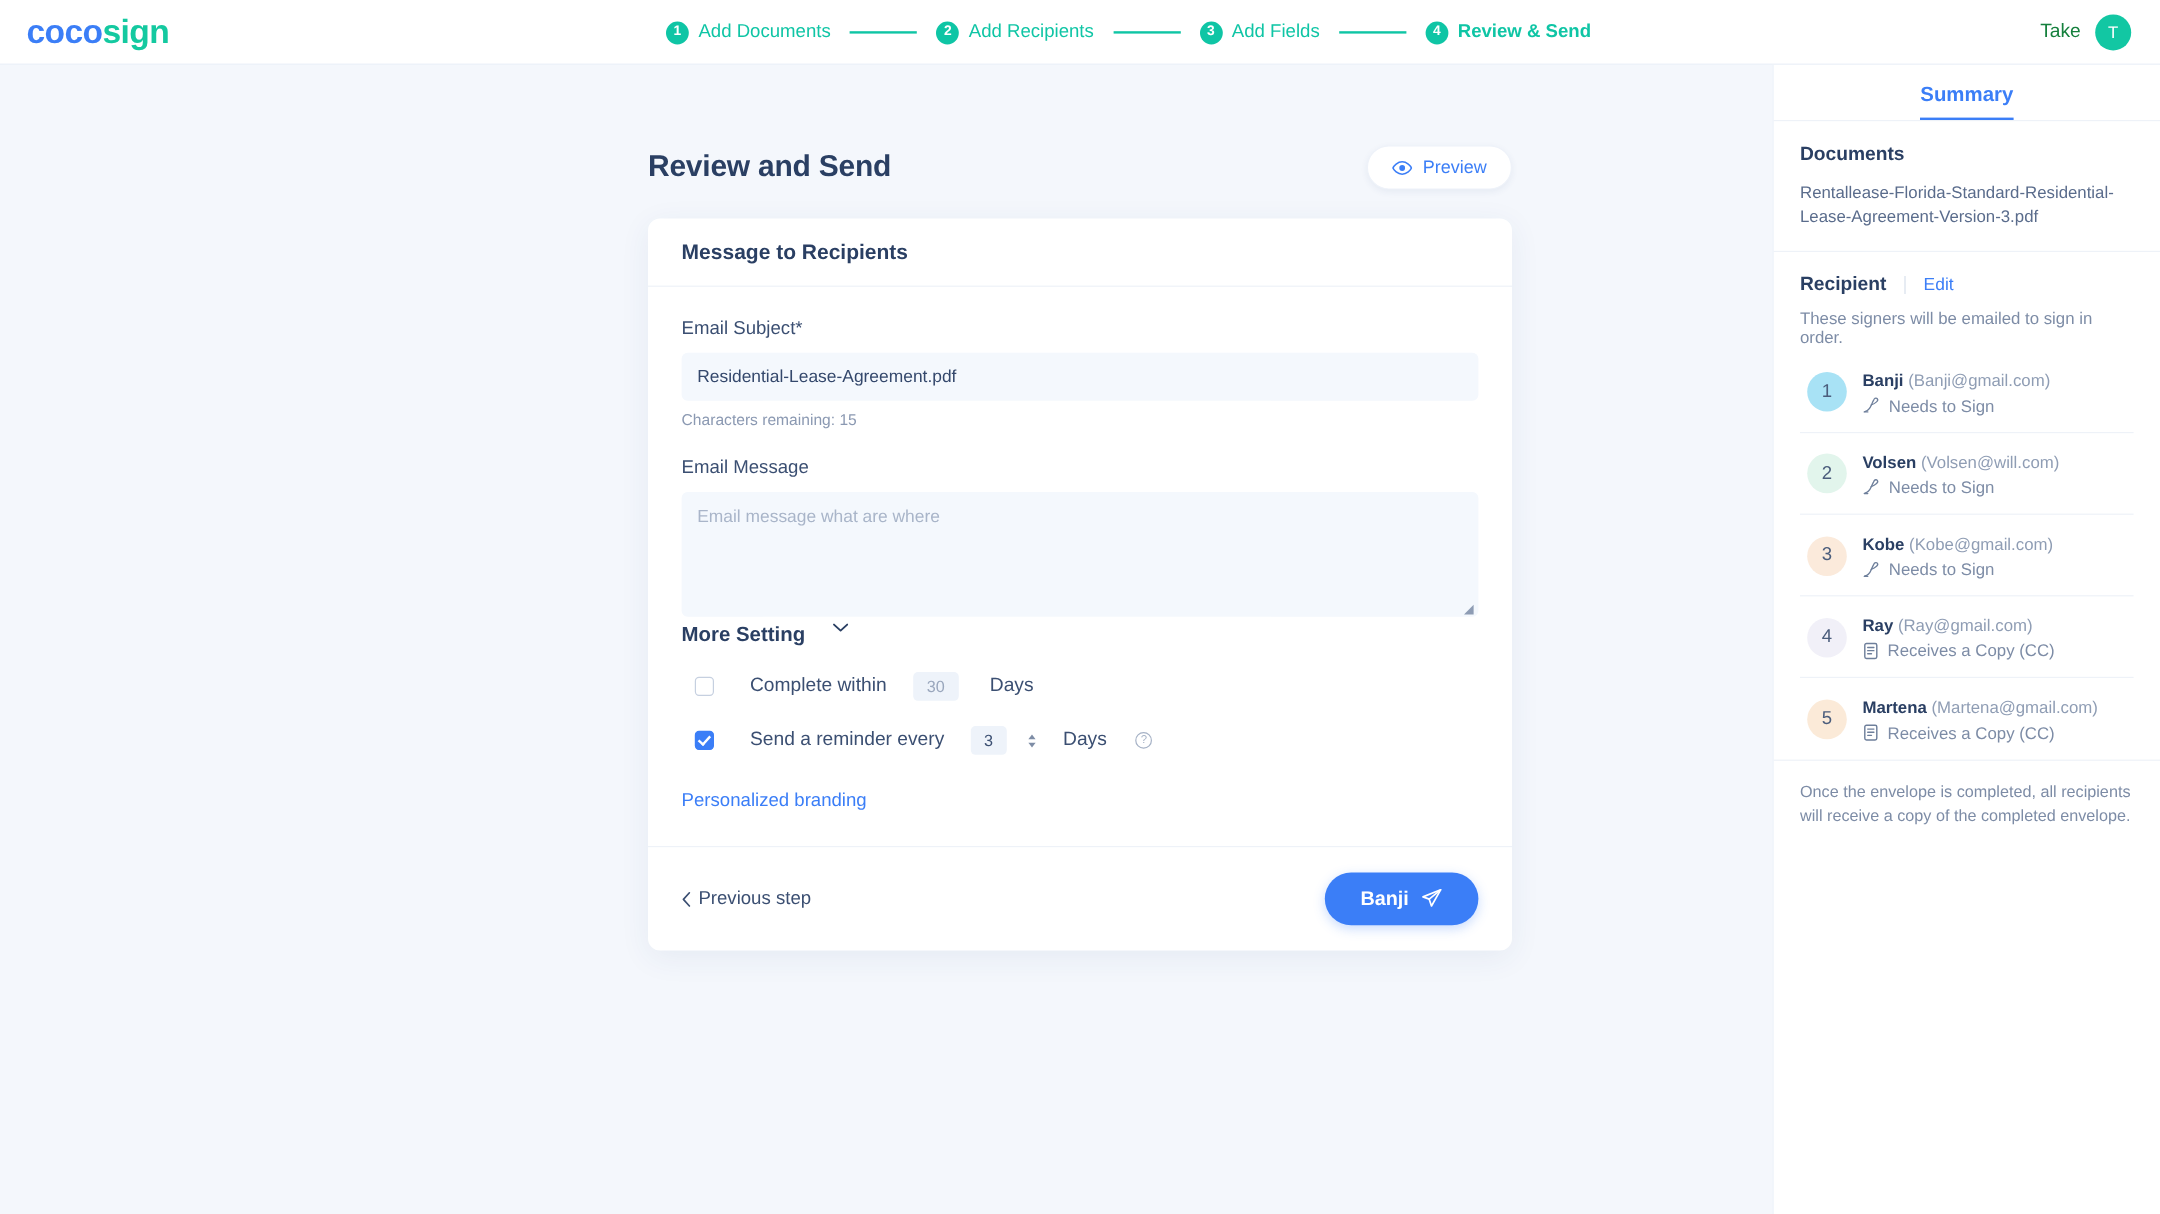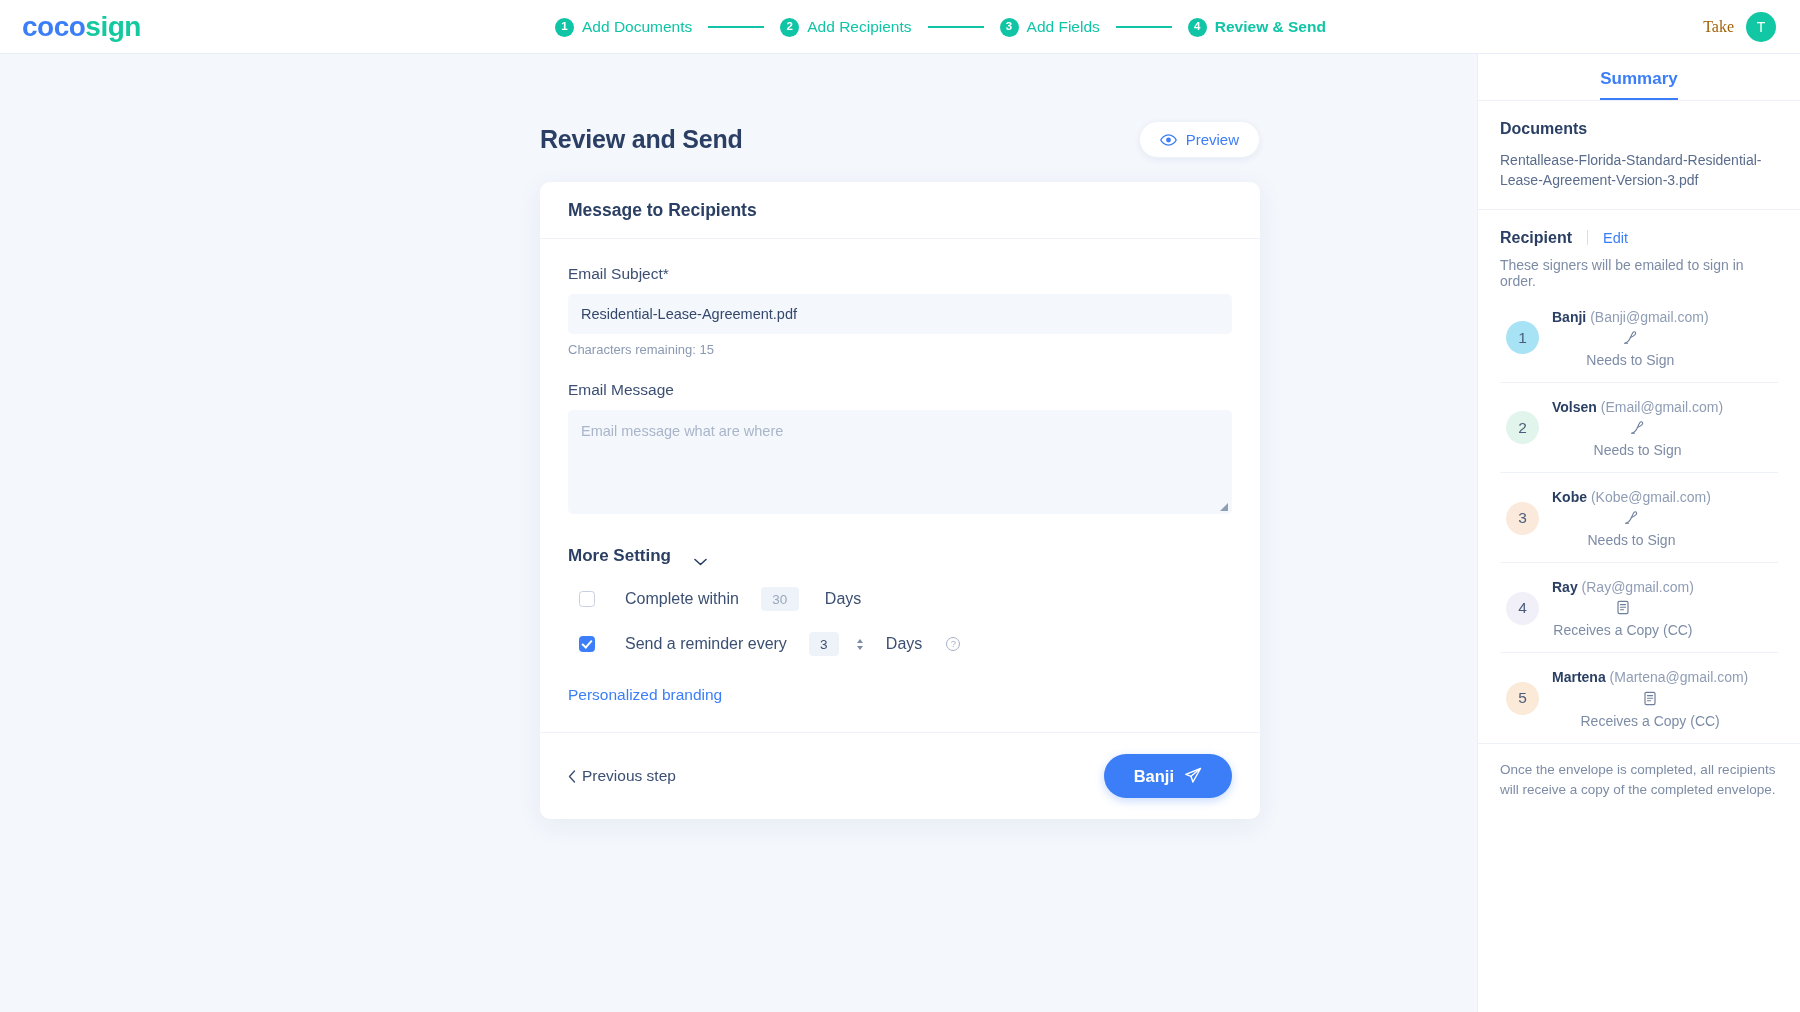--- a/index.html
+++ b/index.html
@@ -48,21 +48,21 @@
     width: 56px; height: 2px; background: #0fc5a5;
     margin: 0 16px;
   }
 
   
   .account {
     position: absolute; right: 24px; top: 50%;
     transform: translateY(-50%);
     display: flex; align-items: center; gap: 12px;
   }
-  .account-name { font-size: 16px; color: #a16207; font-family: Liberation Serif, serif; }
+  .account-name { font-size: 16px; color: #15803d; }
   .avatar {
     width: 30px; height: 30px; border-radius: 50%;
     background: #12c7a3; color: #fff;
     font-size: 14px; font-weight: 500;
     display: flex; align-items: center; justify-content: center;
   }
 
   
   .main {
     position: absolute; top: 54px; left: 0;
@@ -135,22 +135,21 @@
   .textarea::placeholder { color: #a9b5c9; }
   .resize-grip {
     position: absolute; right: 4px; bottom: 7px;
     width: 0; height: 0;
     border-left: 8px solid transparent;
     border-bottom: 8px solid #8e9cb4;
     pointer-events: none;
   }
 
   .more-setting {
-    margin-top: 28px;
-    display: inline-flex; align-items: flex-end; gap: 23px;
+    display: inline-flex; align-items: flex-start; gap: 23px;
     cursor: pointer;
   }
   .more-setting .lbl {
     font-size: 17px; font-weight: 700; color: #2a3f63;
   }
 
   .setting-row {
     display: flex; align-items: center; gap: 16px;
     margin-left: 11px; margin-top: 21px;
   }
@@ -274,21 +273,21 @@
     width: 33px; height: 33px; border-radius: 50%;
     display: flex; align-items: center; justify-content: center;
     font-size: 15.5px; color: #4b5d7c; flex: none;
   }
   .rec-info { min-width: 0; }
   .rec-name { font-size: 14px; color: #8f9db4; line-height: 1.3; }
   .rec-name b { color: #2a3f63; font-weight: 700; }
   .rec-role {
     display: flex; align-items: center; gap: 7px;
     margin-top: 4px;
-    font-size: 14px; color: #7d8ca6; flex-direction: column;
+    font-size: 14px; color: #7d8ca6;
   }
   .sb-note {
     padding: 16px 22px;
     font-size: 13.5px; color: #7d8ca6; line-height: 1.5;
   }
   svg { display: block; }
 </style>
 </head>
 <body>
 
@@ -440,21 +439,21 @@
                   <path d="M1.5 13.3h3" stroke="#6e7f9b" stroke-width="1.1" stroke-linecap="round"></path>
                 </svg>
               </span>
               <span>Needs to Sign</span>
             </div>
           </div>
         </div>
         <div class="rec-item">
           <div class="rec-badge" style="background: rgb(226, 245, 236);">2</div>
           <div class="rec-info">
-            <div class="rec-name"><b>Volsen</b> <span>(Email@gmail.com)</span></div>
+            <div class="rec-name"><b>Volsen</b> <span>(Volsen@will.com)</span></div>
             <div class="rec-role">
               <span>
                 <svg width="15" height="15" viewBox="0 0 15 15">
                   <path d="M2 13c3-0.5 4-2 5.5-5.5 0.7-1.6 1.2-3 2-4.2" fill="none" stroke="#6e7f9b" stroke-width="1.1" stroke-linecap="round"></path>
                   <path d="M9.8 2.6c0.9-1 2-1 2.6-0.3 0.6 0.7 0.4 1.7-0.6 2.6-1.1 1-2.6 1.9-4.5 2.6" fill="none" stroke="#6e7f9b" stroke-width="1.1" stroke-linecap="round" stroke-linejoin="round"></path>
                   <path d="M1.5 13.3h3" stroke="#6e7f9b" stroke-width="1.1" stroke-linecap="round"></path>
                 </svg>
               </span>
               <span>Needs to Sign</span>
             </div>

